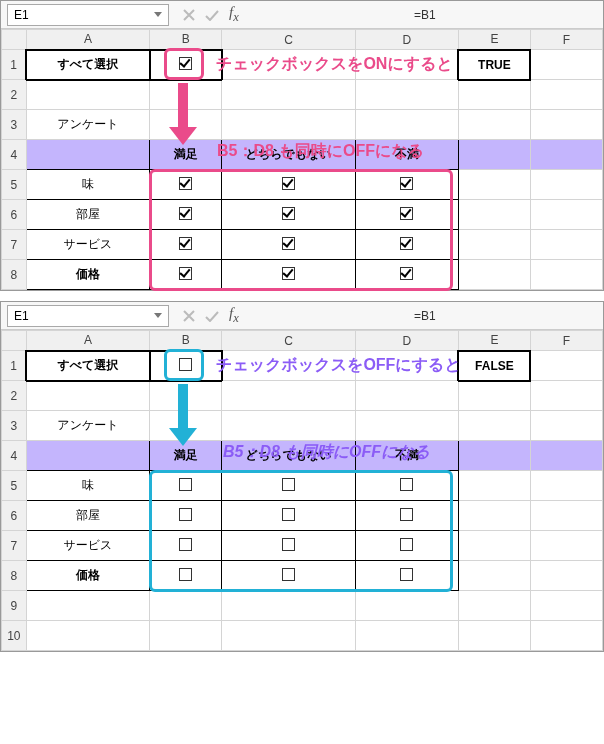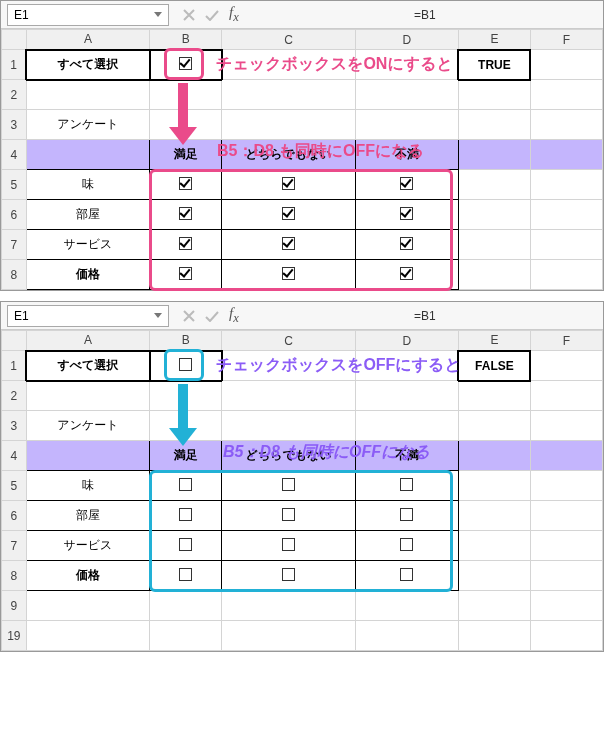--- a/index.html
+++ b/index.html
@@ -416,21 +416,21 @@
       <tr>
         <td class="rowhead">9</td>
         <td></td>
           <td></td>
           <td></td>
           <td></td>
           <td></td>
           <td></td>
       </tr>
       <tr>
-        <td class="rowhead">19</td>
+        <td class="rowhead">10</td>
         <td></td>
           <td></td>
           <td></td>
           <td></td>
           <td></td>
           <td></td>
       </tr>
     </tbody>
   </table>
 

